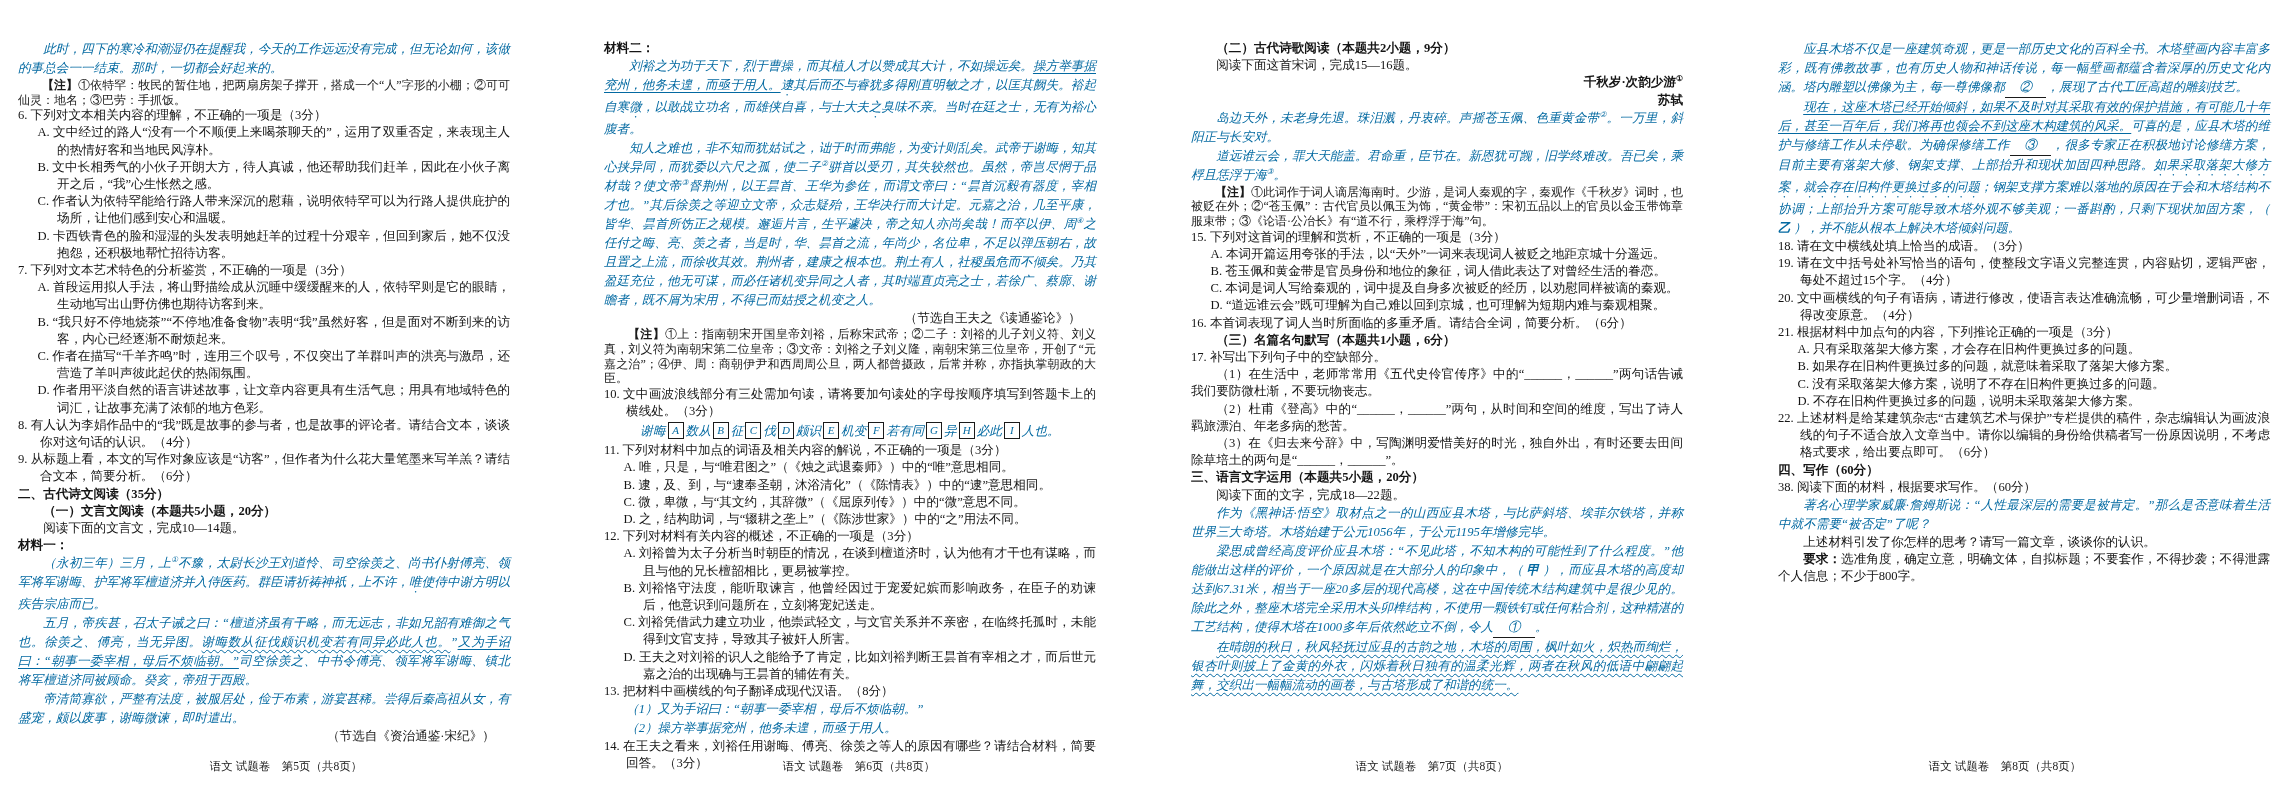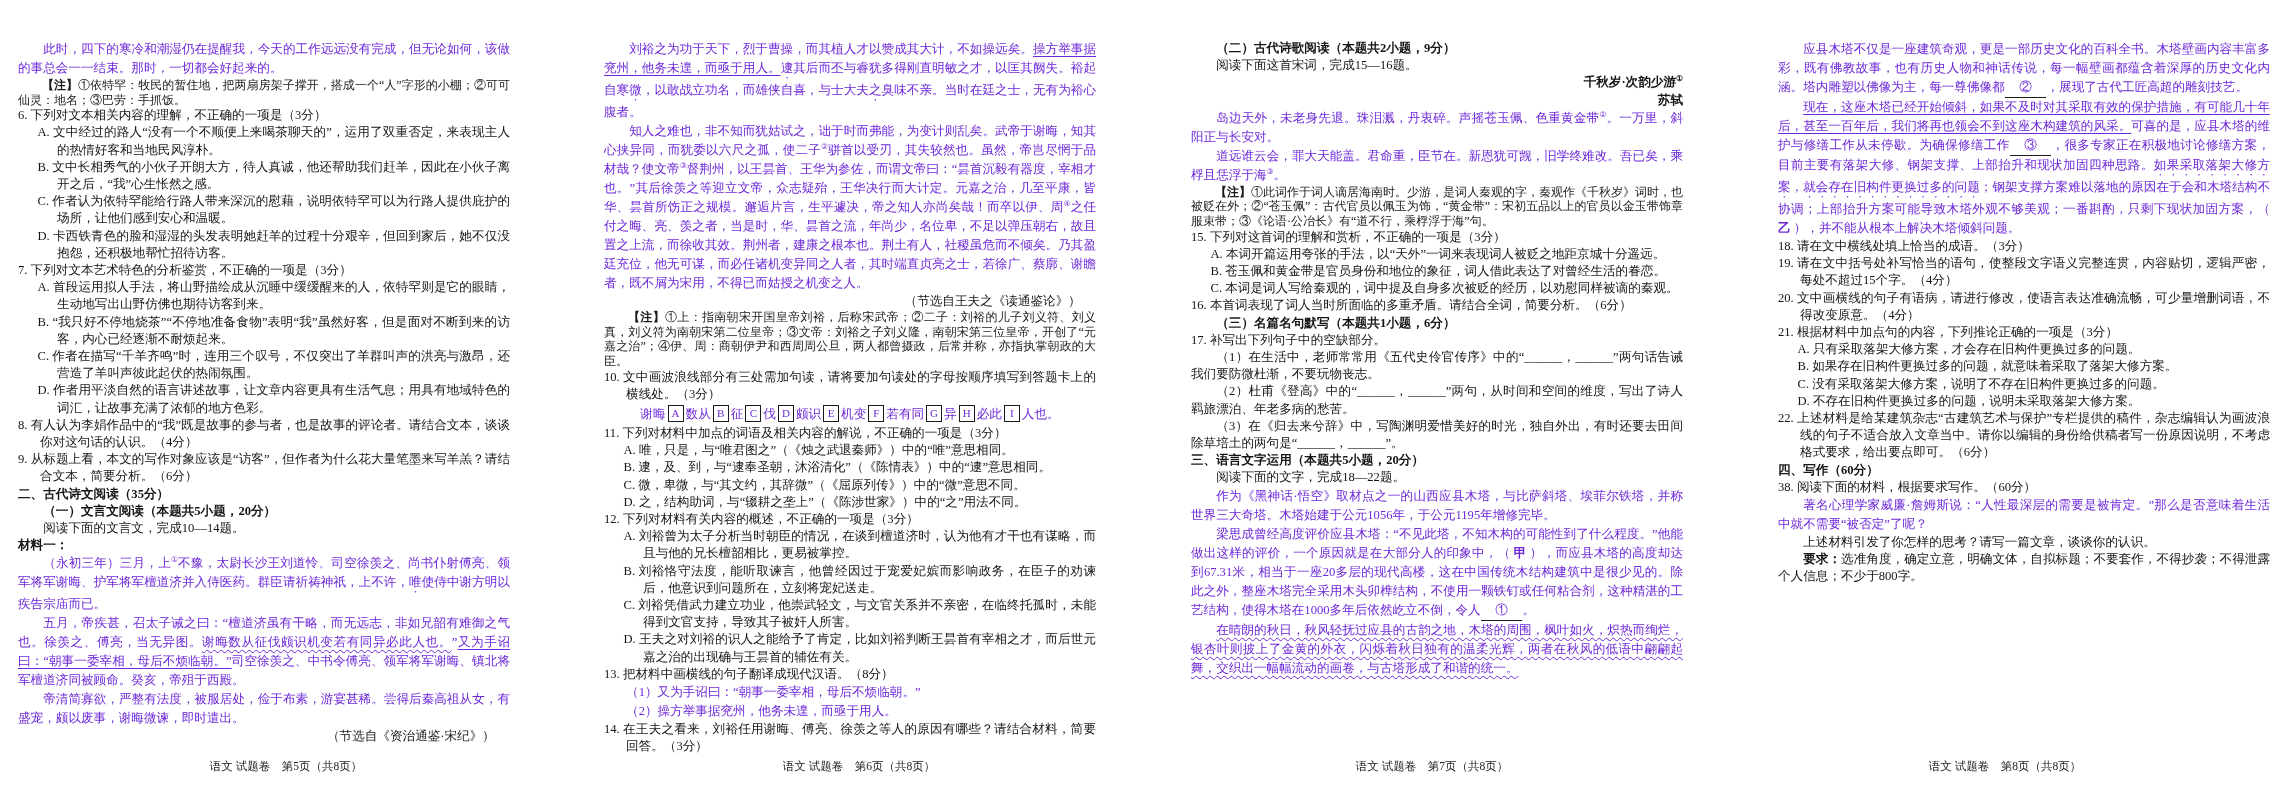--- a/index.html
+++ b/index.html
@@ -6,21 +6,21 @@
   .sheet{position:relative;width:2291px;height:800px;background:#ffffff;overflow:hidden;
          font-family:"Liberation Serif","DejaVu Serif",serif;color:#151515;}
   .page{position:absolute;top:0;height:800px;width:572px;}
   .content{padding-top:40px;font-size:12.6px;line-height:17.2px;text-align:justify;}
   .page[data-page="0"] .content{padding-left:18px;padding-right:62px;}
   .page[data-page="1"] .content{padding-left:31px;padding-right:49px;}
   .page[data-page="2"] .content{padding-left:45px;padding-right:35px;}
   .page[data-page="3"] .content{padding-left:59px;padding-right:21px;}
   .blk{margin:0;}
   .para{text-indent:2em;}
-  .kai{line-height:19px;color:#6d28d9;}
+  .kai{line-height:19px;color:#0369a1;font-style:italic;}
   .note{font-size:12px;line-height:14.6px;text-indent:2em;color:#1a1a1a;}
   .h0{font-weight:bold;}
   .h1{font-weight:bold;}
   .h2{font-weight:bold;text-indent:2em;}
   .q{padding-left:1.75em;text-indent:-1.75em;}
   .opt{margin-left:1.55em;padding-left:1.55em;text-indent:-1.55em;}
   .opt2{margin-left:1.75em;}
   .right{text-align:right;padding-right:1.2em;}
   .center{text-align:right;}
   .b{font-weight:bold;}
@@ -62,20 +62,21 @@
         <div class="blk h0"><span class="">材料一：</span></div>
         <div class="blk para kai"><span class="">（永初三年）三月，上</span><span class="s-sup">①</span><span class="">不豫，太尉长沙王刘道怜、司空徐羡之、尚书仆射傅亮、领军将军谢晦、护军将军檀道济并入侍医药。群臣请祈祷神祇，上不许，</span><span class="s-d">唯</span><span class="">使侍中谢方明以疾告宗庙而已。</span></div>
         <div class="blk para kai"><span class="">五月，帝疾甚，召太子诫之曰：“檀道济虽有干略，而无远志，非如兄韶有难御之气也。徐羡之、傅亮，当无异图。</span><span class="s-w">谢晦数从征伐颇识机变若有同异必此人也。</span><span class="">”</span><span class="s-u">又为手诏曰：“朝事一委宰相，母后不烦临朝。”</span><span class="">司空徐羡之、中书令傅亮、领军将军谢晦、镇北将军檀道济同被顾命。癸亥，帝殂于西殿。</span></div>
         <div class="blk para kai"><span class="">帝清简寡欲，严整有法度，被服居处，俭于布素，游宴甚稀。尝得后秦高祖从女，有盛宠，颇以废事，谢晦微谏，即时遣出。</span></div>
         <div class="blk right"><span class="">（节选自《资治通鉴·宋纪》）</span></div>
       </div>
     <div class="footer">语文 试题卷　第5页（共8页）</div>
   </section>
   <section class="page" data-page="1" style="left:573px">
     <div class="content">
+        <div class="blk h0"><span class="">材料二：</span></div>
         <div class="blk para kai"><span class="">刘裕之为功于天下，烈于曹操，而其植人才以赞成其大计，不如操远矣。</span><span class="s-u">操方举事据兖州，他务未遑，而亟于用人。</span><span class="s-d">逮</span><span class="">其后而丕与睿犹多得刚直明敏之才，以匡其阙失。裕起自寒</span><span class="s-d">微</span><span class="">，以敢战立功名，而雄侠自喜，与士大夫</span><span class="s-d">之</span><span class="">臭味不亲。当时在廷之士，无有为裕心腹者。</span></div>
         <div class="blk para kai"><span class="">知人之难也，非不知而犹姑试之，诎于时而弗能，为变计则乱矣。武帝于谢晦，知其心挟异同，而犹委以六尺之孤，使二子</span><span class="s-sup">②</span><span class="">骈首以受刃，其失较然也。虽然，帝岂尽惘于品材哉？使文帝</span><span class="s-sup">③</span><span class="">督荆州，以王昙首、王华为参佐，而谓文帝曰：“昙首沉毅有器度，宰相才也。”其后徐羡之等迎立文帝，众志疑殆，王华决行而大计定。元嘉之治，几至平康，皆华、昙首所饬正之规模。邂逅片言，生平遽决，帝之知人亦尚矣哉！而卒以伊、周</span><span class="s-sup">④</span><span class="">之任付之晦、亮、羡之者，当是时，华、昙首之流，年尚少，名位卑，不足以弹压朝右，故且置之上流，而徐收其效。荆州者，建康之根本也。荆土有人，社稷虽危而不倾矣。乃其盈廷充位，他无可谋，而必任诸机变异同之人者，其时端直贞亮之士，若徐广、蔡廓、谢瞻者，既不屑为宋用，不得已而姑授之机变之人。</span></div>
         <div class="blk right"><span class="">（节选自王夫之《读通鉴论》）</span></div>
         <div class="blk note"><span class="s-b">【注】</span><span class="">①上：指南朝宋开国皇帝刘裕，后称宋武帝；②二子：刘裕的儿子刘义符、刘义真，刘义符为南朝宋第二位皇帝；③文帝：刘裕之子刘义隆，南朝宋第三位皇帝，开创了“元嘉之治”；④伊、周：商朝伊尹和西周周公旦，两人都曾摄政，后常并称，亦指执掌朝政的大臣。</span></div>
         <div class="blk q"><span class="">10. 文中画波浪线部分有三处需加句读，请将要加句读处的字母按顺序填写到答题卡上的横线处。（3分）</span></div>
         <div class="blk boxline kai"><span class="">谢晦</span><span class="s-box">A</span><span class="">数从</span><span class="s-box">B</span><span class="">征</span><span class="s-box">C</span><span class="">伐</span><span class="s-box">D</span><span class="">颇识</span><span class="s-box">E</span><span class="">机变</span><span class="s-box">F</span><span class="">若有同</span><span class="s-box">G</span><span class="">异</span><span class="s-box">H</span><span class="">必此</span><span class="s-box">I</span><span class="">人也。</span></div>
         <div class="blk q"><span class="">11. 下列对材料中加点的词语及相关内容的解说，不正确的一项是（3分）</span></div>
         <div class="blk opt"><span class="">A. 唯，只是，与“唯君图之”（《烛之武退秦师》）中的“唯”意思相同。</span></div>
         <div class="blk opt"><span class="">B. 逮，及、到，与“逮奉圣朝，沐浴清化”（《陈情表》）中的“逮”意思相同。</span></div>
         <div class="blk opt"><span class="">C. 微，卑微，与“其文约，其辞微”（《屈原列传》）中的“微”意思不同。</span></div>
@@ -98,20 +99,21 @@
         <div class="blk para"><span class="">阅读下面这首宋词，完成15—16题。</span></div>
         <div class="blk center b"><span class="">千秋岁·次韵少游</span><span class="s-sup">①</span></div>
         <div class="blk center b"><span class="">苏轼</span></div>
         <div class="blk para kai"><span class="">岛边天外，未老身先退。珠泪溅，丹衷碎。声摇苍玉佩、色重黄金带</span><span class="s-sup">②</span><span class="">。一万里，斜阳正与长安对。</span></div>
         <div class="blk para kai"><span class="">道远谁云会，罪大天能盖。君命重，臣节在。新恩犹可觊，旧学终难改。吾已矣，乘桴且恁浮于海</span><span class="s-sup">③</span><span class="">。</span></div>
         <div class="blk note"><span class="s-b">【注】</span><span class="">①此词作于词人谪居海南时。少游，是词人秦观的字，秦观作《千秋岁》词时，也被贬在外；②“苍玉佩”：古代官员以佩玉为饰，“黄金带”：宋初五品以上的官员以金玉带饰章服束带；③《论语·公冶长》有“道不行，乘桴浮于海”句。</span></div>
         <div class="blk q"><span class="">15. 下列对这首词的理解和赏析，不正确的一项是（3分）</span></div>
         <div class="blk opt"><span class="">A. 本词开篇运用夸张的手法，以“天外”一词来表现词人被贬之地距京城十分遥远。</span></div>
         <div class="blk opt"><span class="">B. 苍玉佩和黄金带是官员身份和地位的象征，词人借此表达了对曾经生活的眷恋。</span></div>
         <div class="blk opt"><span class="">C. 本词是词人写给秦观的，词中提及自身多次被贬的经历，以劝慰同样被谪的秦观。</span></div>
+        <div class="blk opt"><span class="">D. “道远谁云会”既可理解为自己难以回到京城，也可理解为短期内难与秦观相聚。</span></div>
         <div class="blk q"><span class="">16. 本首词表现了词人当时所面临的多重矛盾。请结合全词，简要分析。（6分）</span></div>
         <div class="blk h2"><span class="">（三）名篇名句默写（本题共1小题，6分）</span></div>
         <div class="blk q"><span class="">17. 补写出下列句子中的空缺部分。</span></div>
         <div class="blk para"><span class="">（1）在生活中，老师常常用《五代史伶官传序》中的“______，______”两句话告诫我们要防微杜渐，不要玩物丧志。</span></div>
         <div class="blk para"><span class="">（2）杜甫《登高》中的“______，______”两句，从时间和空间的维度，写出了诗人羁旅漂泊、年老多病的愁苦。</span></div>
         <div class="blk para"><span class="">（3）在《归去来兮辞》中，写陶渊明爱惜美好的时光，独自外出，有时还要去田间除草培土的两句是“______，______”。</span></div>
         <div class="blk h1"><span class="">三、语言文字运用（本题共5小题，20分）</span></div>
         <div class="blk para"><span class="">阅读下面的文字，完成18—22题。</span></div>
         <div class="blk para kai"><span class="">作为《黑神话·悟空》取材点之一的山西应县木塔，与比萨斜塔、埃菲尔铁塔，并称世界三大奇塔。木塔始建于公元1056年，于公元1195年增修完毕。</span></div>
         <div class="blk para kai"><span class="">梁思成曾经高度评价应县木塔：“不见此塔，不知木构的可能性到了什么程度。”他能做出这样的评价，一个原因就是在大部分人的印象中，（ </span><span class="s-b">甲</span><span class=""> ），而应县木塔的高度却达到67.31米，相当于一座20多层的现代高楼，这在中国传统木结构建筑中是很少见的。除此之外，整座木塔完全采用木头卯榫结构，不使用一颗铁钉或任何粘合剂，这种精湛的工艺结构，使得木塔在1000多年后依然屹立不倒，令人</span><span class="s-blank">　①　</span><span class="">。</span></div>

